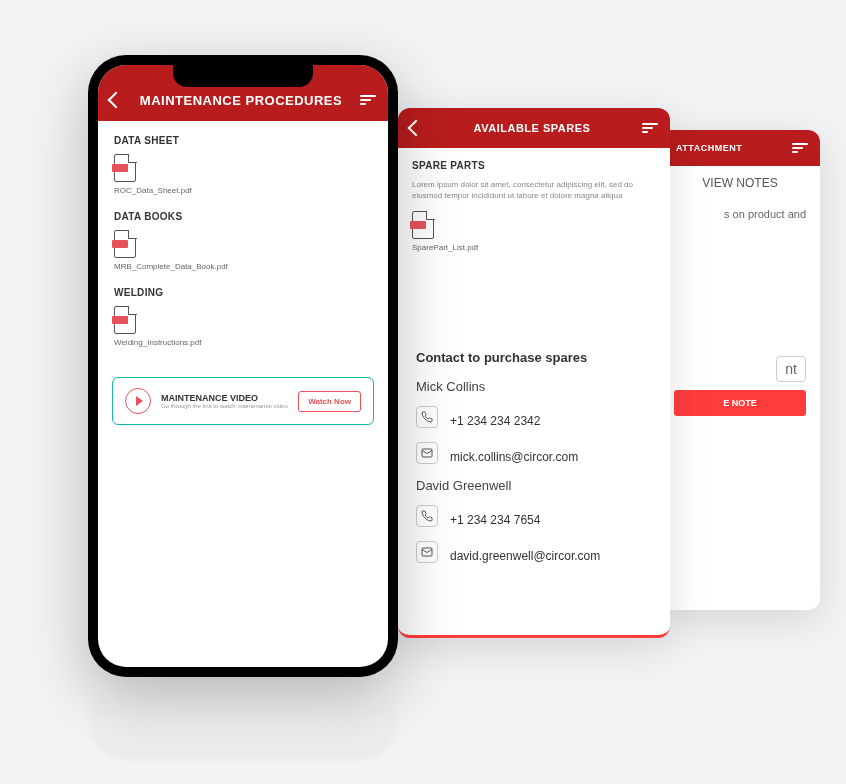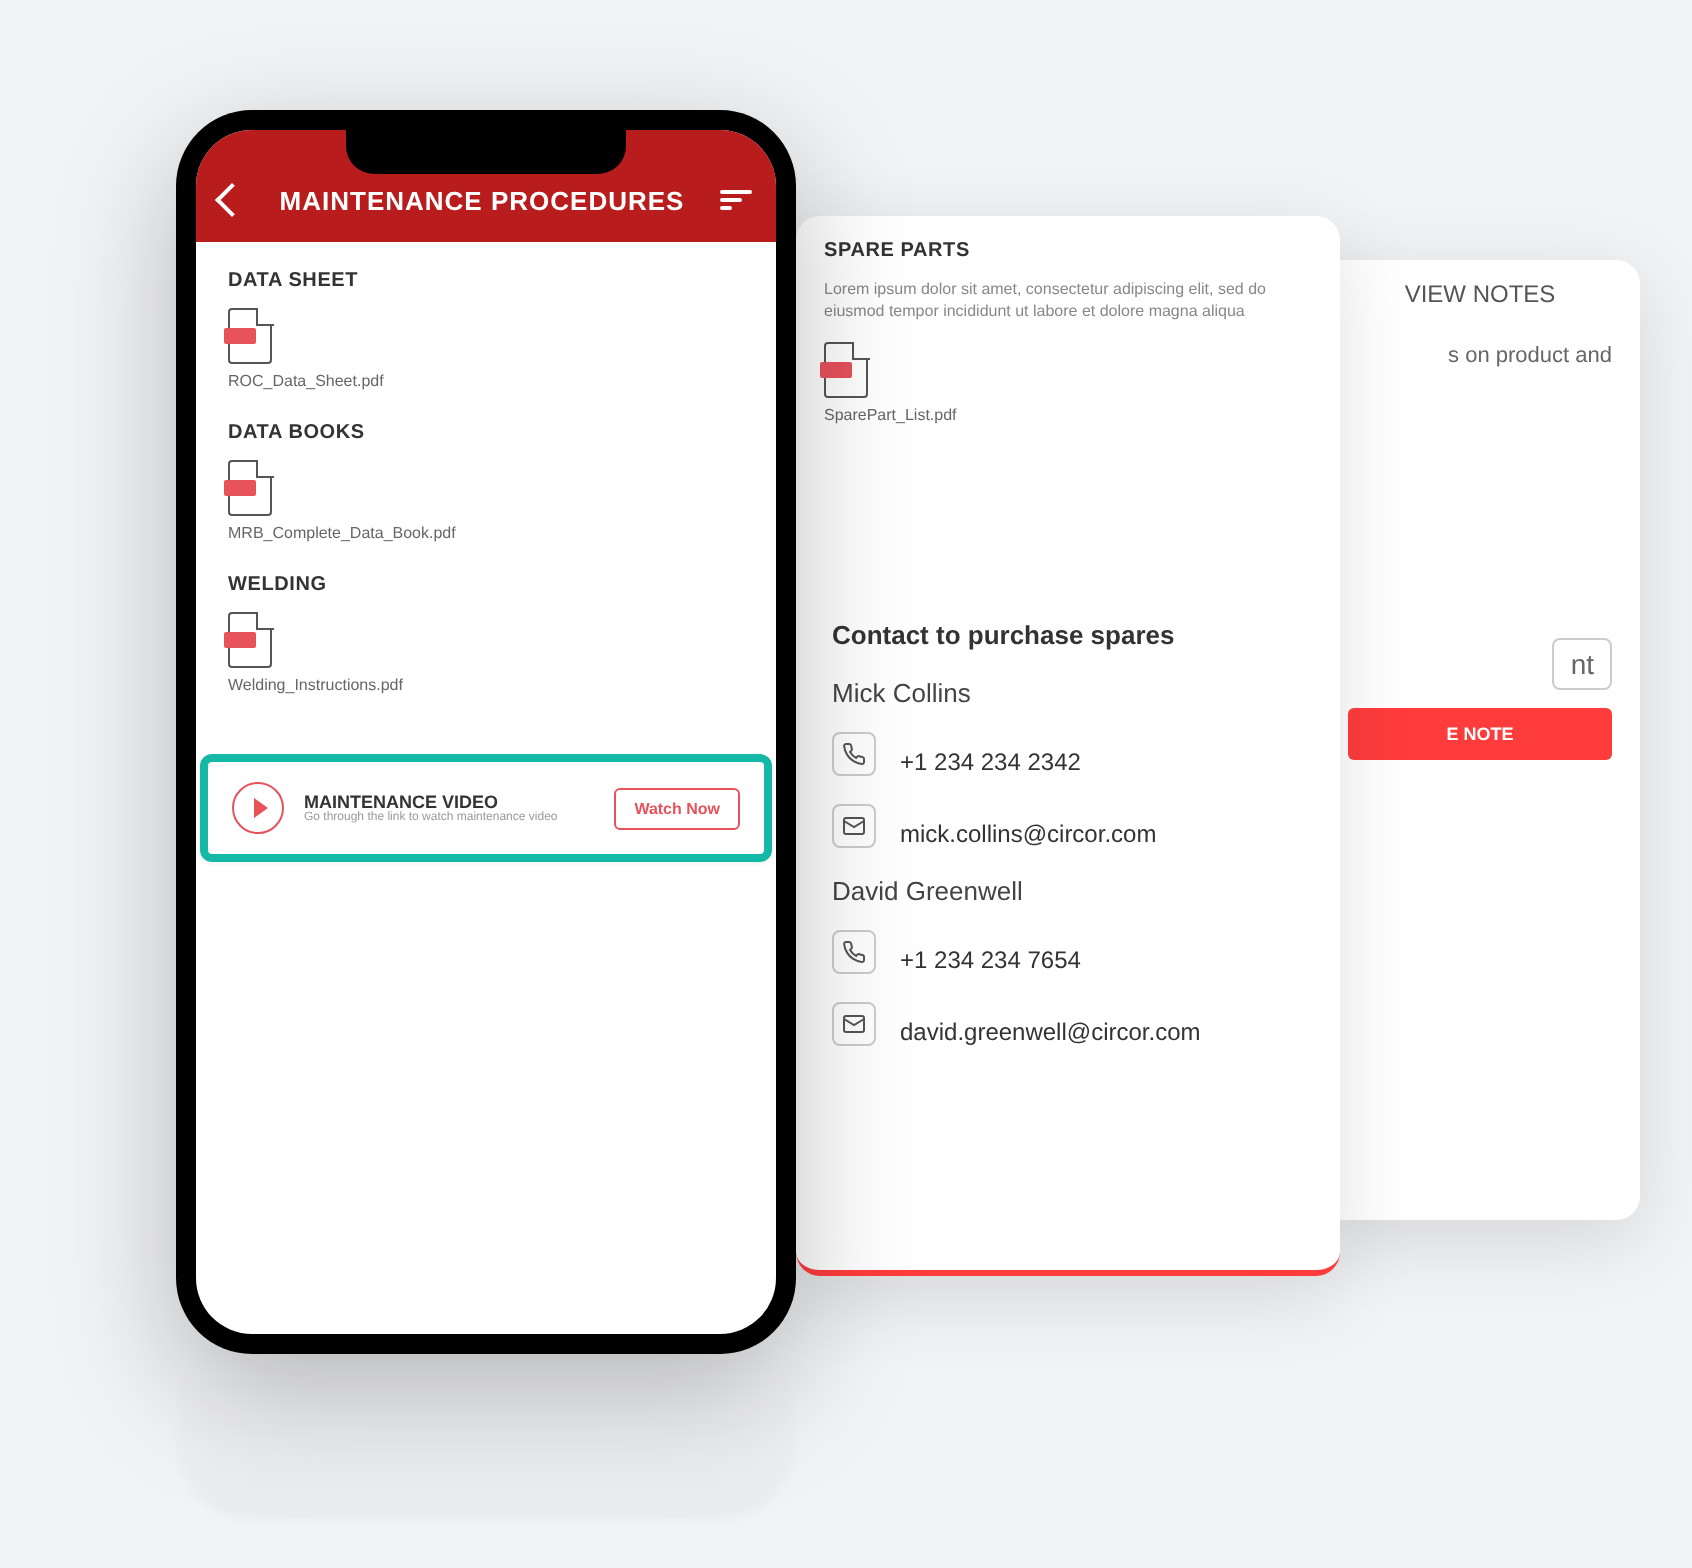--- a/index.html
+++ b/index.html
@@ -135,22 +135,22 @@
       position: absolute;
       top: 9px; left: -3px;
       width: 16px; height: 8px;
       background: #e8525b;
       border-radius: 1px;
     }
     .file-name { font-size: 8px; color: #666; }
     
     
     .video-box {
-      margin: 0 2px;
-      border: 4px solid #14b8a6;
+      margin: 0 14px;
+      border: 1px solid #14b8a6;
       border-radius: 6px;
       padding: 10px 12px;
       display: flex;
       align-items: center;
       gap: 10px;
       box-shadow: 0 1px 3px rgba(0,0,0,0.05);
     }
     .play-circle {
       width: 26px; height: 26px;
       border: 1.5px solid #e8525b;
@@ -216,31 +216,48 @@
       border-radius: 38px 38px 0 0;
       transform: scaleY(-1);
       opacity: 0.3;
       filter: blur(3px);
     }
   </style>
 </head>
 <body>
 
 <div class="card3">
+  <div class="header">
+    <span class="header-title">ATTACHMENT</span>
+    <div class="filter-icon">
+        <span></span>
+        <span></span>
+        <span></span>
+      </div>
+  </div>
   <div class="tab-label">VIEW NOTES</div>
   <div class="notes-text">s on product and</div>
   <div style="clear:both; height:130px"></div>
   <div style="text-align:right; padding-right:14px;">
     <span style="border:1px solid #ccc; border-radius:4px; font-size:14px; color:#666; padding:4px 8px;">nt</span>
   </div>
   <div style="height:12px"></div>
   <div class="create-note-btn">E NOTE</div>
 </div>
 
 <div class="card2">
+  <div class="header">
+    <div class="chevron-back"></div>
+    <span class="header-title">AVAILABLE SPARES</span>
+    <div class="filter-icon">
+        <span></span>
+        <span></span>
+        <span></span>
+      </div>
+  </div>
   <div class="content">
     <div class="section-label">SPARE PARTS</div>
     <div class="section-desc">Lorem ipsum dolor sit amet, consectetur adipiscing elit, sed do eiusmod tempor incididunt ut labore et dolore magna aliqua</div>
     <div class="file-item">
       <div class="pdf-icon"></div>
       <div class="file-name">SparePart_List.pdf</div>
     </div>
   </div>
   <div style="height:70px"></div>
   <div class="contact-section">

